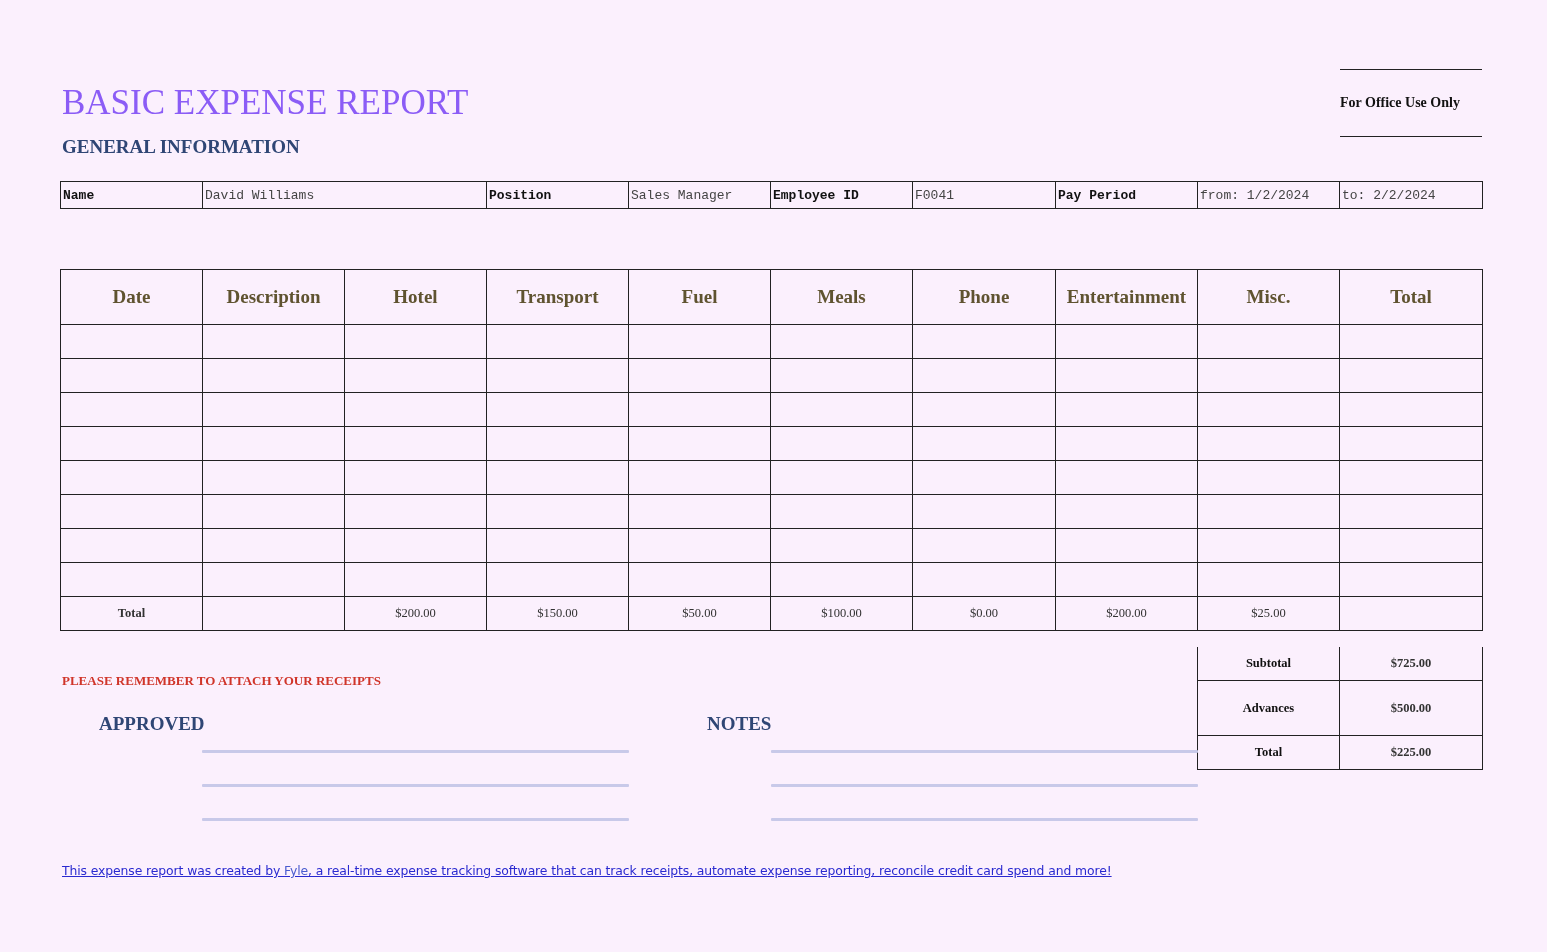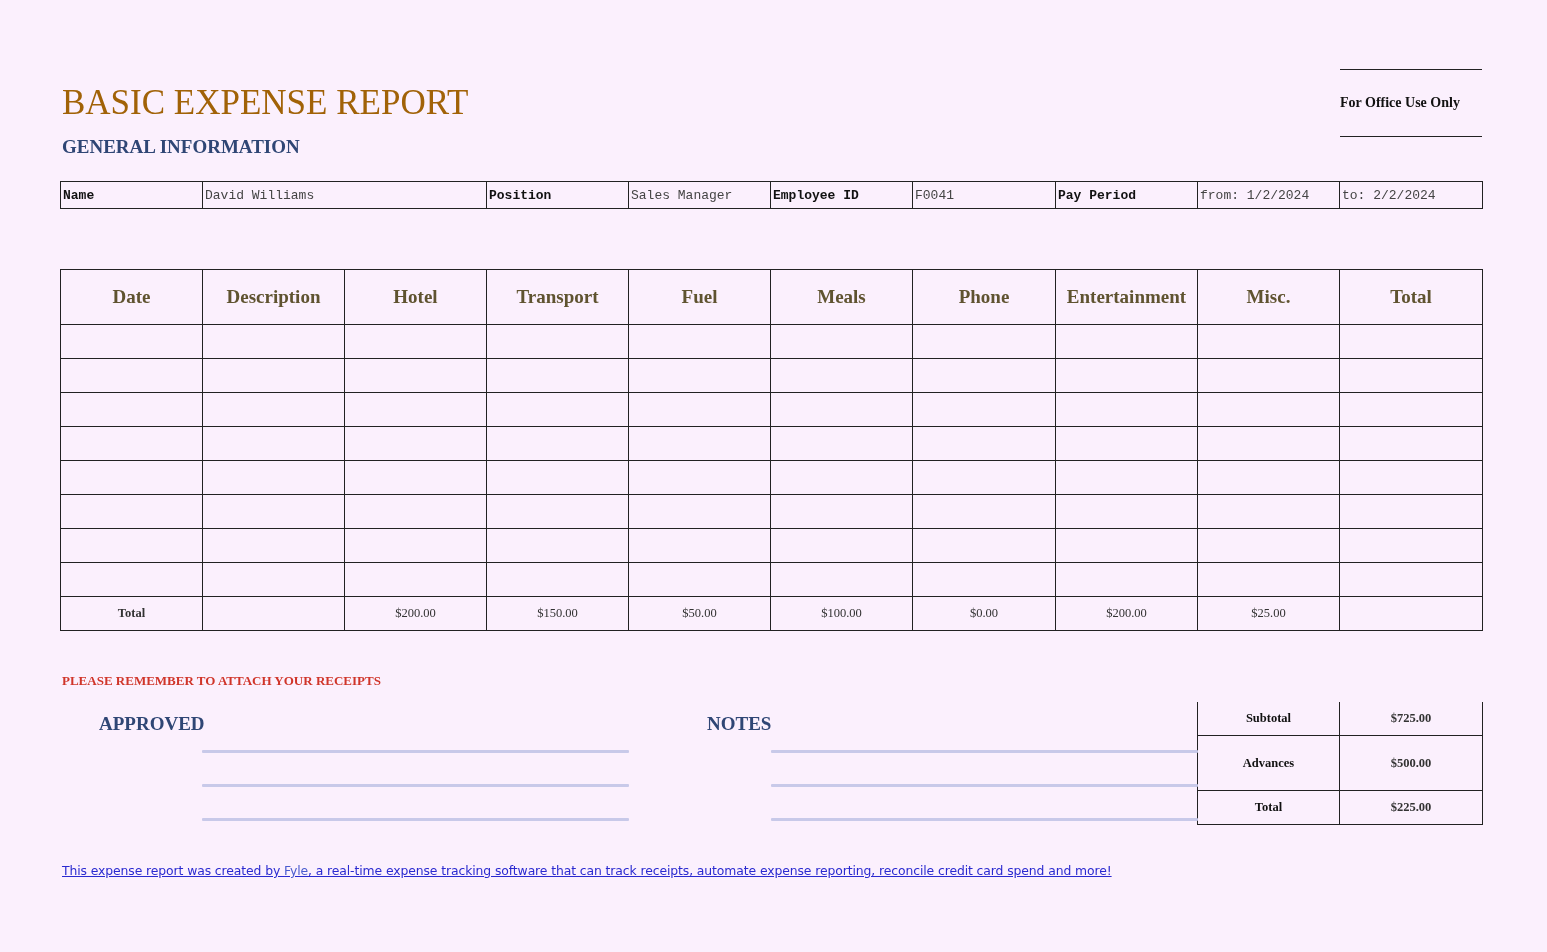--- a/index.html
+++ b/index.html
@@ -7,21 +7,21 @@
     width: 1547px; height: 952px;
     background: #fbf0fd;
     position: relative;
     font-family: "Liberation Serif", "DejaVu Serif", serif;
     color: #111;
     overflow: hidden;
   }
   .abs { position: absolute; }
   .title {
     left: 62px; top: 83px;
-    font-size: 35px; color: #a16207;
+    font-size: 35px; color: #8b5cf6;
     letter-spacing: 0px; white-space: nowrap;
   }
   .subtitle {
     left: 62px; top: 136px;
     font-size: 19px; font-weight: bold; color: #2f4675;
     white-space: nowrap;
   }
   .office-box {
     left: 1340px; top: 69px; width: 142px; height: 68px;
     border-top: 1.5px solid #222; border-bottom: 1.5px solid #222;
@@ -55,21 +55,21 @@
     height: 33px; font-size: 12.5px; color: #333;
   }
   .exp-table td.tot-label { font-weight: bold; color: #333; }
 
   .reminder {
     left: 62px; top: 673px;
     font-size: 13px; font-weight: bold; color: #d0352a;
     white-space: nowrap;
   }
   .summary-table {
-    left: 1197px; top: 702px; width: 285px;
+    left: 1197px; top: 647px; width: 285px;
   }
   .summary-table td {
     border: 1.2px solid #222; text-align: center;
     font-size: 12.5px; font-weight: bold; color: #111;
     padding: 0;
   }
   .summary-table td.amt { color: #333; }
   .summary-table tr.r1 td { height: 33px; border-top: none; }
   .summary-table tr.r2 td { height: 54px; }
   .summary-table tr.r3 td { height: 33px; }

